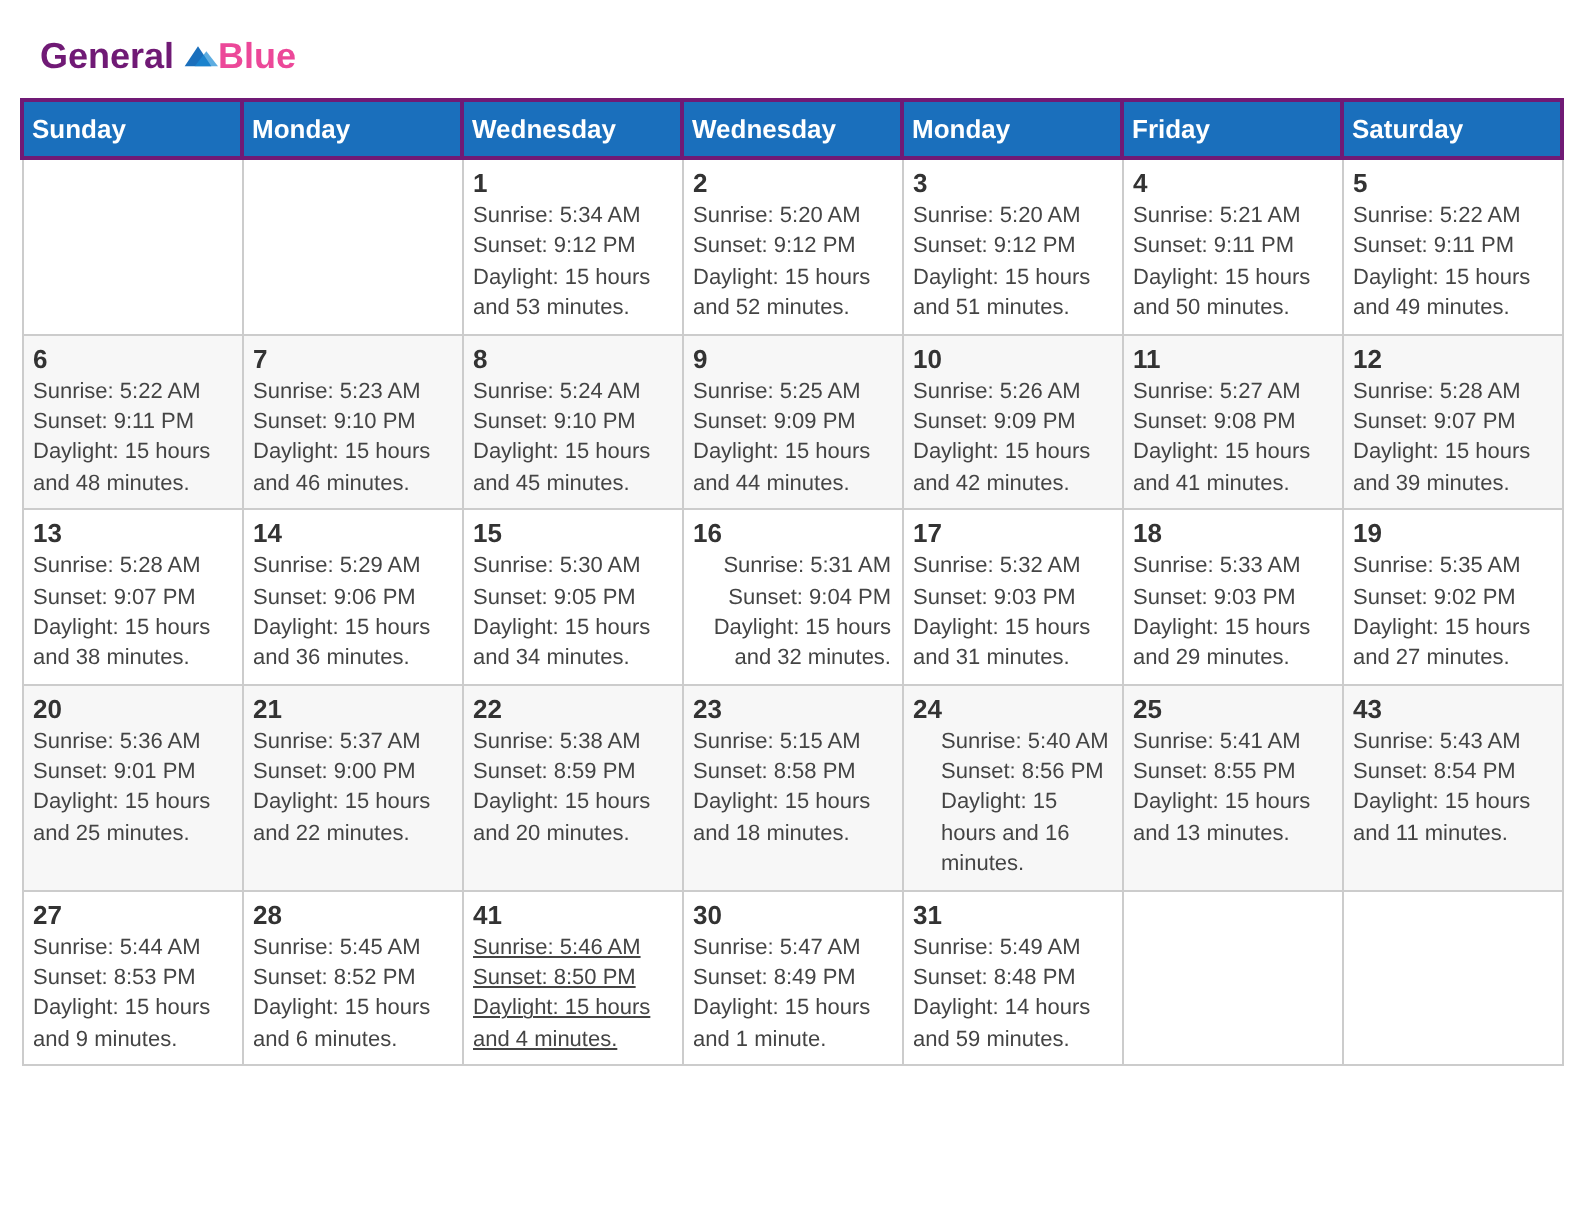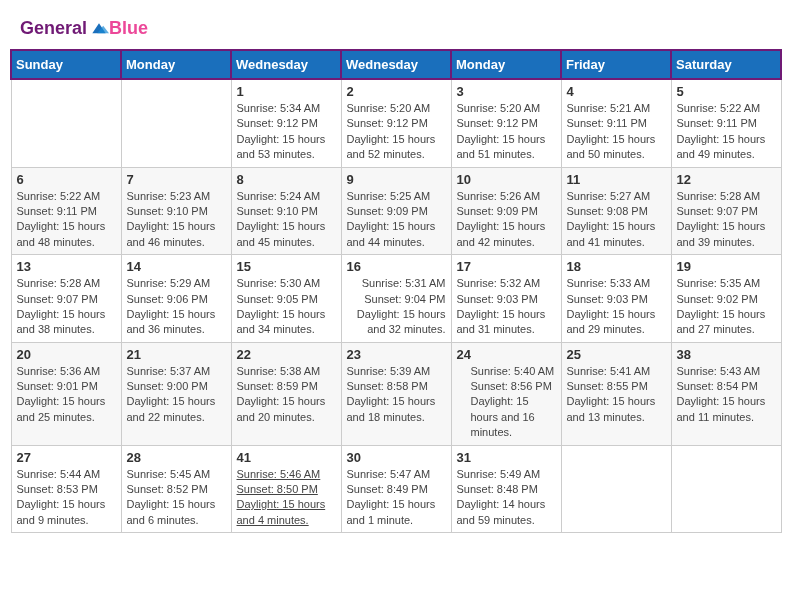--- a/index.html
+++ b/index.html
@@ -258,38 +258,38 @@
 Daylight: 15 hours and 22 minutes.</div>
         </td>
         <td>
           <span class="day-number">22</span>
           <div class="day-info" style="white-space: pre-line;">Sunrise: 5:38 AM
 Sunset: 8:59 PM
 Daylight: 15 hours and 20 minutes.</div>
         </td>
         <td>
           <span class="day-number">23</span>
-          <div class="day-info" style="white-space: pre-line;">Sunrise: 5:39 AM
+          <div class="day-info" style="white-space: pre-line;">Sunrise: 5:15 AM
 Sunset: 8:58 PM
 Daylight: 15 hours and 18 minutes.</div>
         </td>
         <td>
           <span class="day-number">24</span>
           <div class="day-info" style="white-space: pre-line; margin-left: 14px;">Sunrise: 5:40 AM
 Sunset: 8:56 PM
 Daylight: 15 hours and 16 minutes.</div>
         </td>
         <td>
           <span class="day-number">25</span>
           <div class="day-info" style="white-space: pre-line;">Sunrise: 5:41 AM
 Sunset: 8:55 PM
 Daylight: 15 hours and 13 minutes.</div>
         </td>
         <td>
-          <span class="day-number">38</span>
+          <span class="day-number">43</span>
           <div class="day-info" style="white-space: pre-line;">Sunrise: 5:43 AM
 Sunset: 8:54 PM
 Daylight: 15 hours and 11 minutes.</div>
         </td>
       </tr>
       <tr>
         <td>
           <span class="day-number">27</span>
           <div class="day-info" style="white-space: pre-line;">Sunrise: 5:44 AM
 Sunset: 8:53 PM

